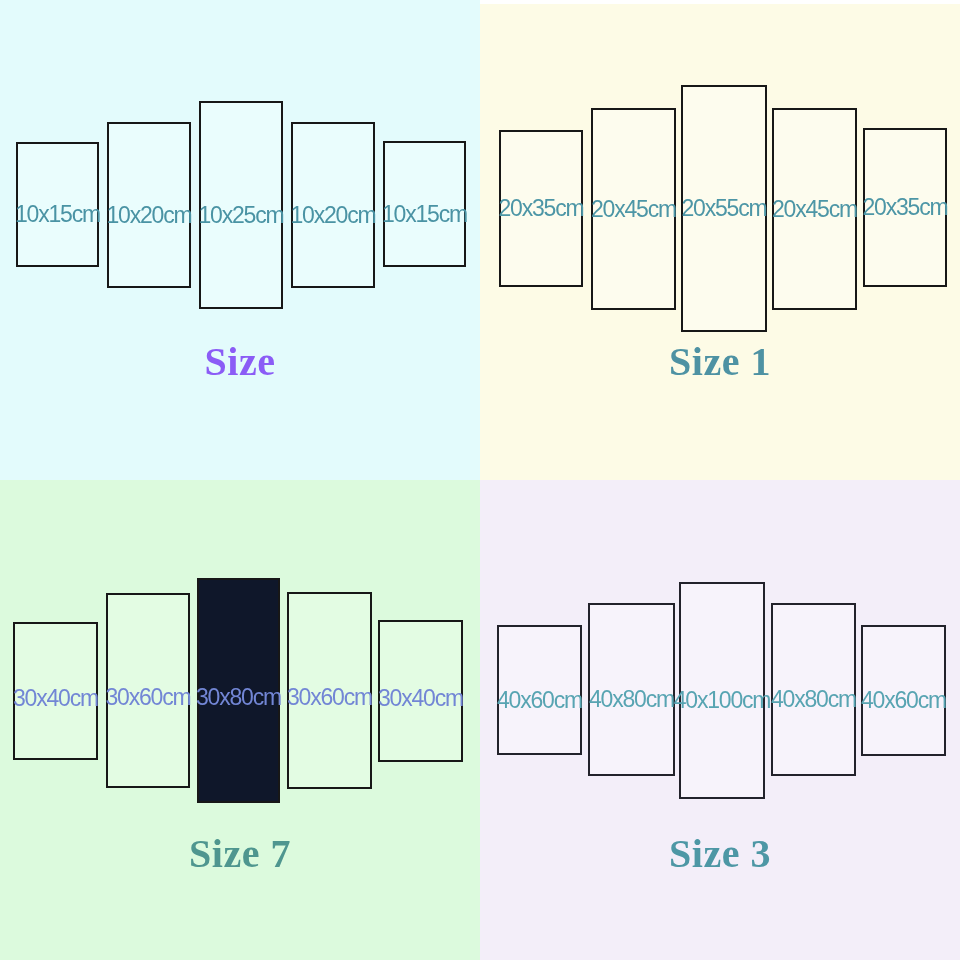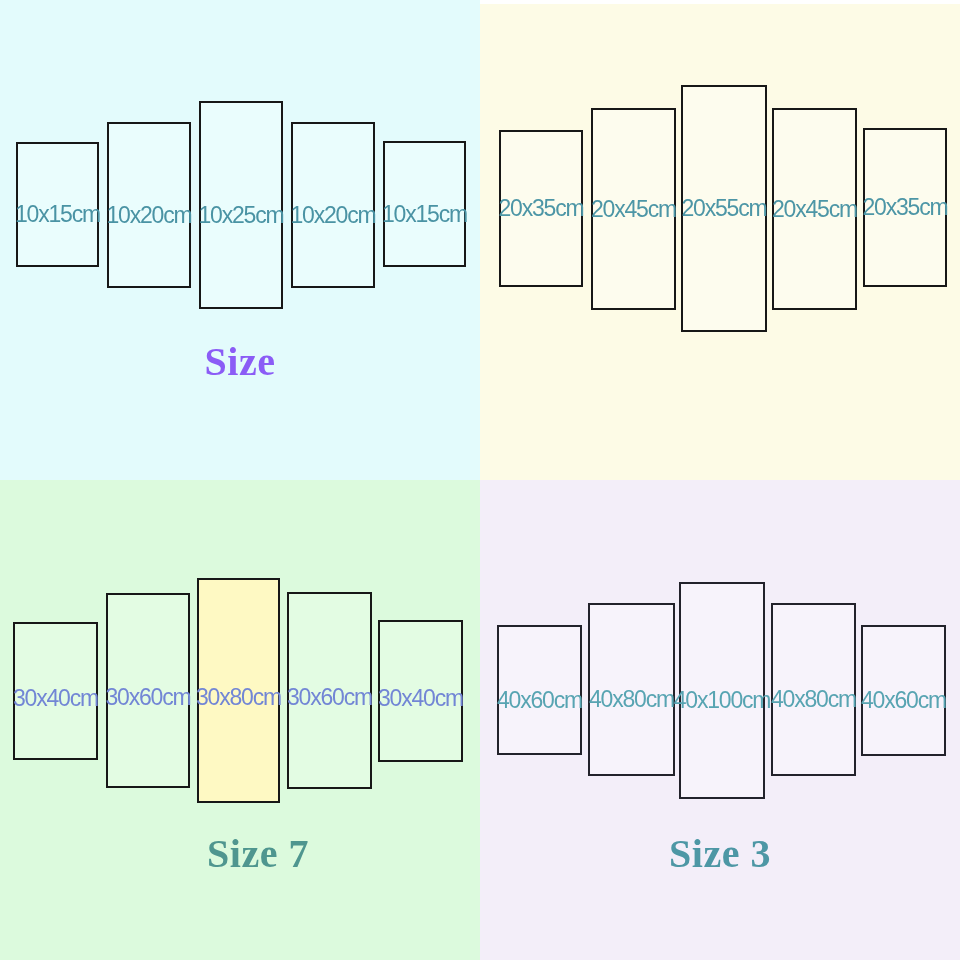--- a/index.html
+++ b/index.html
@@ -11,21 +11,21 @@
     font-family: "Liberation Sans", sans-serif;
   }
   .quadrant {
     position: absolute;
     width: 480px;
     height: 480px;
     overflow: hidden;
   }
   .q0 { left: 0;     top: 0; }
   .q1 { left: 480px; top: 0; }
-  .q2 { left: 0;     top: 480px; padding-left: 36px; }
+  .q2 { left: 0;     top: 480px; }
   .q3 { left: 480px; top: 480px; }
 
   .edge-strip {
     position: absolute;
     top: 0; left: 0; right: 0;
     height: 4px;
     background: #ffffff;
   }
 
   .panel {
@@ -126,30 +126,31 @@
       </div>
     <div class="panel p2" style="background: rgb(253, 252, 238); border-color: rgb(23, 23, 23);">
         <span style="color: rgb(77, 150, 166);">20x55cm</span>
       </div>
     <div class="panel p3" style="background: rgb(253, 252, 238); border-color: rgb(23, 23, 23);">
         <span style="color: rgb(77, 150, 166);">20x45cm</span>
       </div>
     <div class="panel p4" style="background: rgb(253, 252, 238); border-color: rgb(23, 23, 23);">
         <span style="color: rgb(77, 150, 166);">20x35cm</span>
       </div>
+    <h2 class="quadrant-title" style="color: rgb(78, 146, 163);">Size 1</h2>
   </section>
 
   <section class="quadrant q2" style="background: rgb(220, 250, 221);">
     <div class="panel p0" style="background: rgb(227, 252, 227); border-color: rgb(23, 23, 23);">
         <span style="color: rgb(114, 134, 213);">30x40cm</span>
       </div>
     <div class="panel p1" style="background: rgb(227, 252, 227); border-color: rgb(23, 23, 23);">
         <span style="color: rgb(114, 134, 213);">30x60cm</span>
       </div>
-    <div class="panel p2" style="background: #fef9c3; border-color: rgb(23, 23, 23);">
+    <div class="panel p2" style="background: #0f172a; border-color: rgb(23, 23, 23);">
         <span style="color: rgb(114, 134, 213);">30x80cm</span>
       </div>
     <div class="panel p3" style="background: rgb(227, 252, 227); border-color: rgb(23, 23, 23);">
         <span style="color: rgb(114, 134, 213);">30x60cm</span>
       </div>
     <div class="panel p4" style="background: rgb(227, 252, 227); border-color: rgb(23, 23, 23);">
         <span style="color: rgb(114, 134, 213);">30x40cm</span>
       </div>
     <h2 class="quadrant-title" style="color: rgb(79, 150, 143);">Size 7</h2>
   </section>

